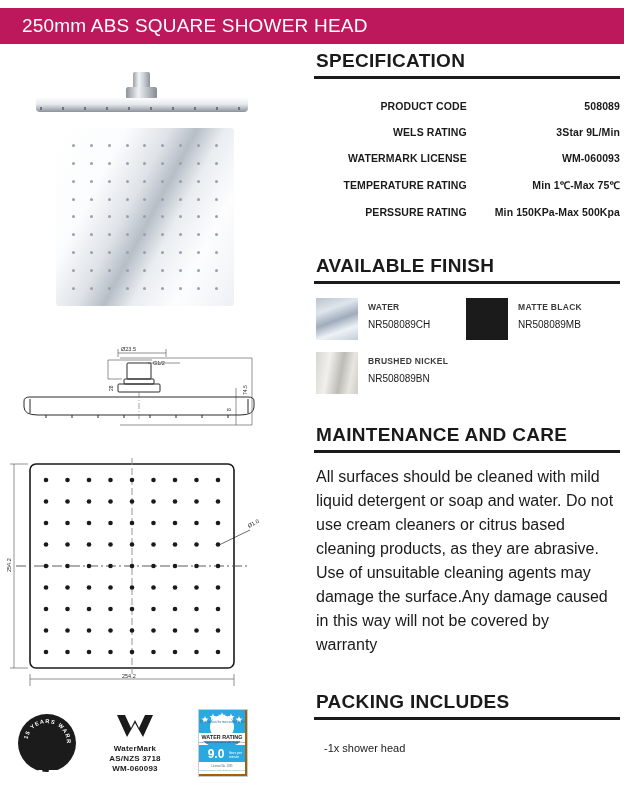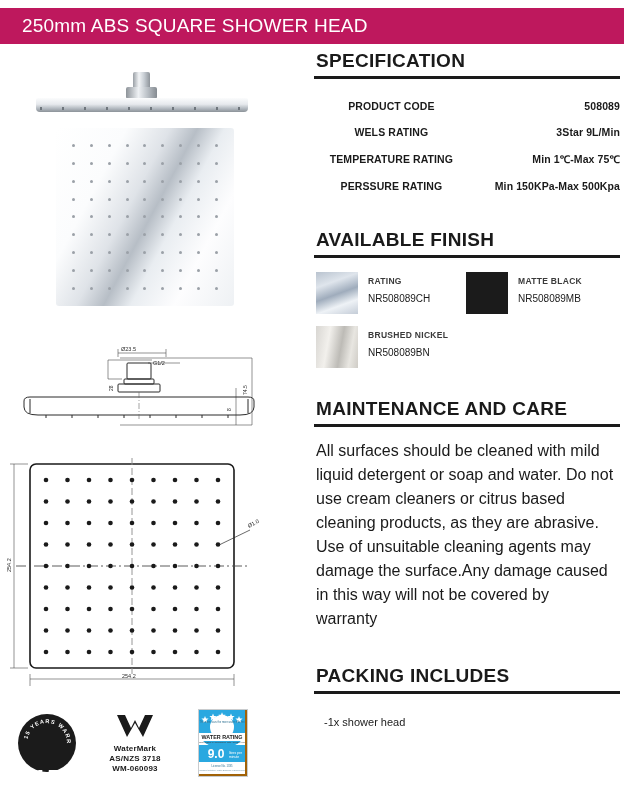--- a/index.html
+++ b/index.html
@@ -65,21 +65,21 @@
     width: 304px;
     border-collapse: collapse;
   }
   .spec-table td {
     font-size: 10.5px;
     font-weight: bold;
     padding: 7px 0;
     color: #1a1a1a;
     letter-spacing: 0.1px;
   }
-  .spec-label { text-align: center; }
+  .spec-label { text-align: right; }
   .spec-value { text-align: right; font-size: 12px; font-weight: bold; }
 
   
   .finish-grid {
     margin: 14px 0 0 4px;
     width: 306px;
     display: grid;
     grid-template-columns: 150px 150px;
     grid-row-gap: 12px;
   }
@@ -602,20 +602,24 @@
       <tbody>
         <tr>
           <td class="spec-label">PRODUCT CODE</td>
           <td class="spec-value">508089</td>
         </tr>
         <tr>
           <td class="spec-label">WELS RATING</td>
           <td class="spec-value">3Star  9L/Min</td>
         </tr>
         <tr>
+          <td class="spec-label">WATERMARK LICENSE</td>
+          <td class="spec-value">WM-060093</td>
+        </tr>
+        <tr>
           <td class="spec-label">TEMPERATURE RATING</td>
           <td class="spec-value">Min 1℃-Max 75℃</td>
         </tr>
         <tr>
           <td class="spec-label">PERSSURE RATING</td>
           <td class="spec-value">Min 150KPa-Max 500Kpa</td>
         </tr>
       </tbody>
     </table>
   </div>
@@ -623,21 +627,21 @@
   <div class="gap-lg"></div>
 
   <div>
     <h2 class="section-title">AVAILABLE FINISH</h2>
     <div class="rule"></div>
     <div class="finish-grid">
 
       <div class="finish-item">
         <div class="swatch swatch-chrome"></div>
         <div class="finish-text">
-          <span class="finish-name">RATING</span>
+          <span class="finish-name">WATER</span>
           <span class="finish-code">NR508089CH</span>
         </div>
       </div>
 
       <div class="finish-item">
         <div class="swatch swatch-black"></div>
         <div class="finish-text">
           <span class="finish-name">MATTE BLACK</span>
           <span class="finish-code">NR508089MB</span>
         </div>

